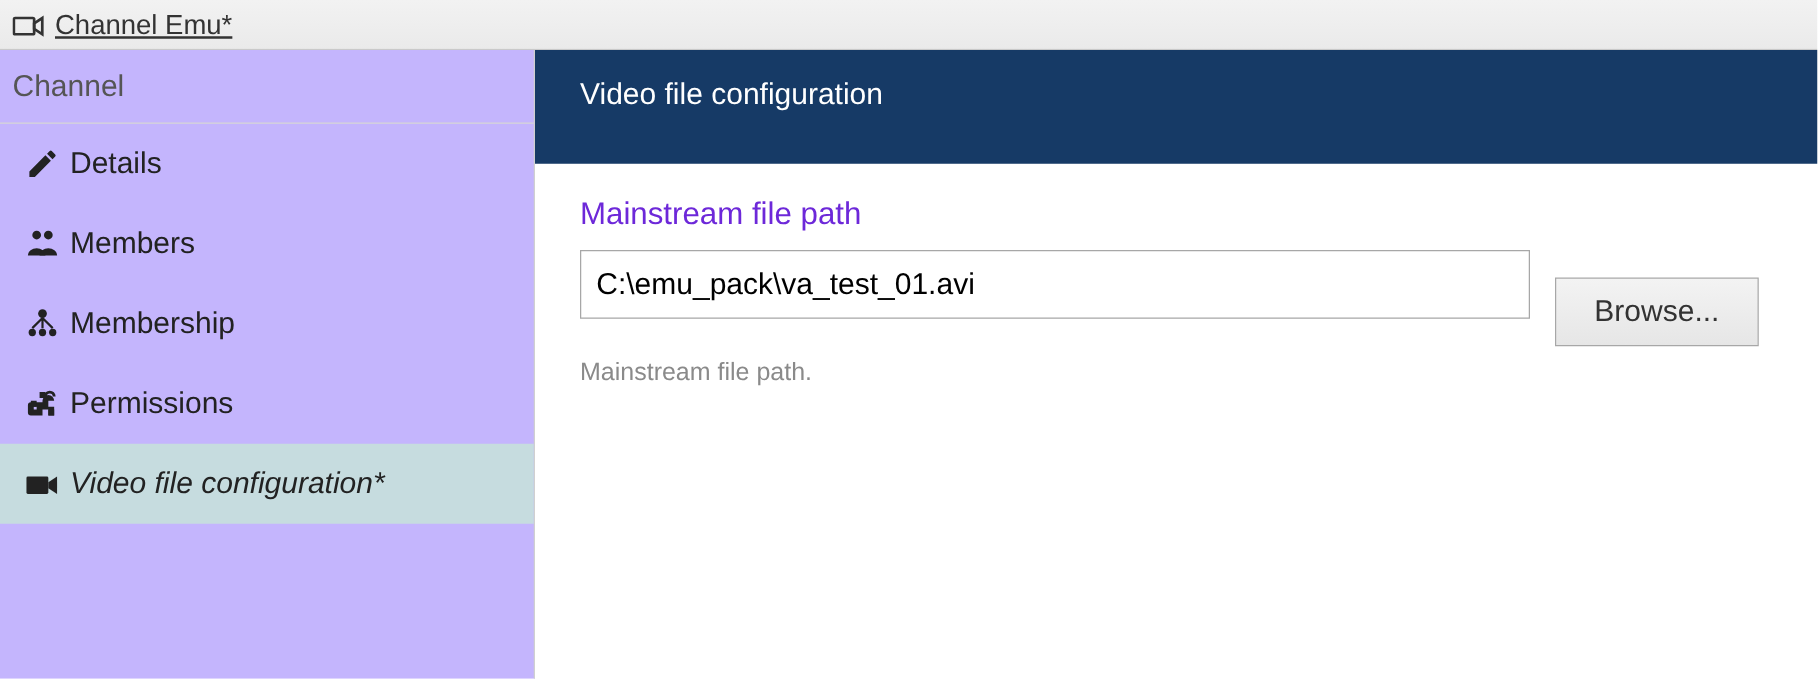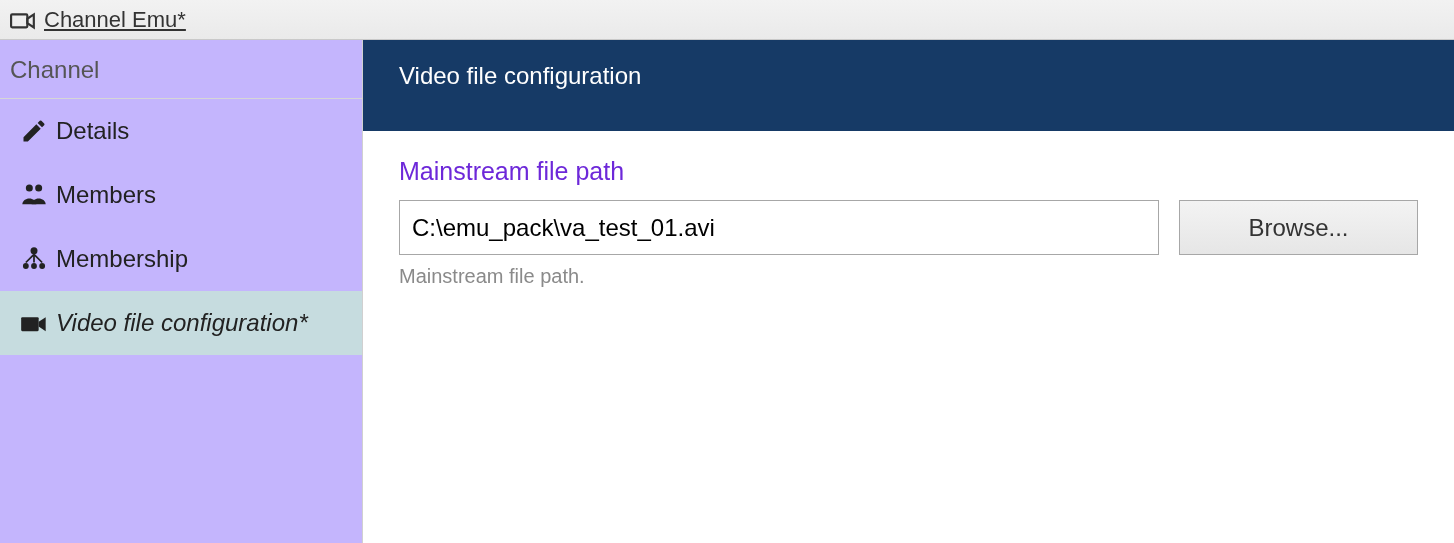--- a/index.html
+++ b/index.html
@@ -114,22 +114,23 @@
   .btn {
     background: linear-gradient(to bottom, #f3f3f3, #e6e6e6);
     border: 1px solid #a7a7a7;
     cursor: pointer;
     font-size: 24px;
     font-family: inherit;
     color: #333;
   }
   
   .browse-btn {
-    width: 239px;
+    width: 163px;
     height: 55px;
+    margin-top: 22px;
   }
   .field-help {
     font-size: 20px;
     color: #8a8a8a;
     margin-top: 10px;
   }
 </style>
 </head>
 <body>
 
@@ -174,20 +175,30 @@
           <circle cx="12" cy="5" r="3"></circle>
           <circle cx="5" cy="18" r="2.5"></circle>
             <circle cx="12" cy="18" r="2.5"></circle>
             <circle cx="19" cy="18" r="2.5"></circle>
           <path d="M12 8 L5 15 M12 8 L12 15 M12 8 L19 15" stroke="currentColor" stroke-width="1.5" fill="none"></path>
         </svg>
       </span>
       <span>Membership</span>
     </div>
 
+    <div class="nav-item">
+      <span class="icon-slot">
+        <svg viewBox="0 0 24 24" fill="currentColor">
+          <path d="M20 14h-4v-4h4a4 4 0 0 0-8 0v1H4a2 2 0 0 0-2 2v5a2 2 0 0 0 2 2h8v-4h4v4h4v-6zM8 16H6v-2h2v2z"></path>
+          <path d="M13 7a4 4 0 1 1 8 0h-2a2 2 0 1 0-4 0h-2z" fill="currentColor"></path>
+          <path d="M10 4h4v4h-4zM4 10h4v4H4zM16 16h4v4h-4z"></path>
+        </svg>
+      </span>
+      <span>Permissions</span>
+    </div>
 
     <div class="nav-item selected">
       <span class="icon-slot">
         <svg viewBox="0 0 24 20" fill="currentColor">
           <rect x="1" y="5" width="15" height="12" rx="1"></rect>
           <path d="M16 9 L22 5 L22 17 L16 13 Z"></path>
         </svg>
       </span>
       <span>Video file configuration*</span>
     </div>

